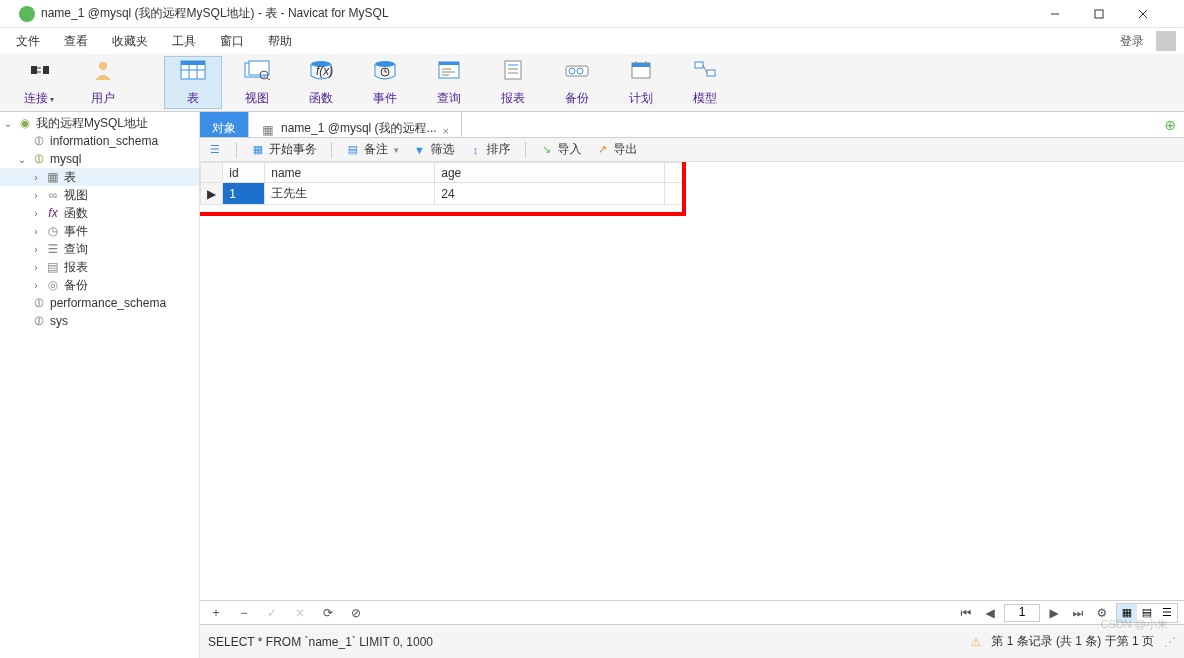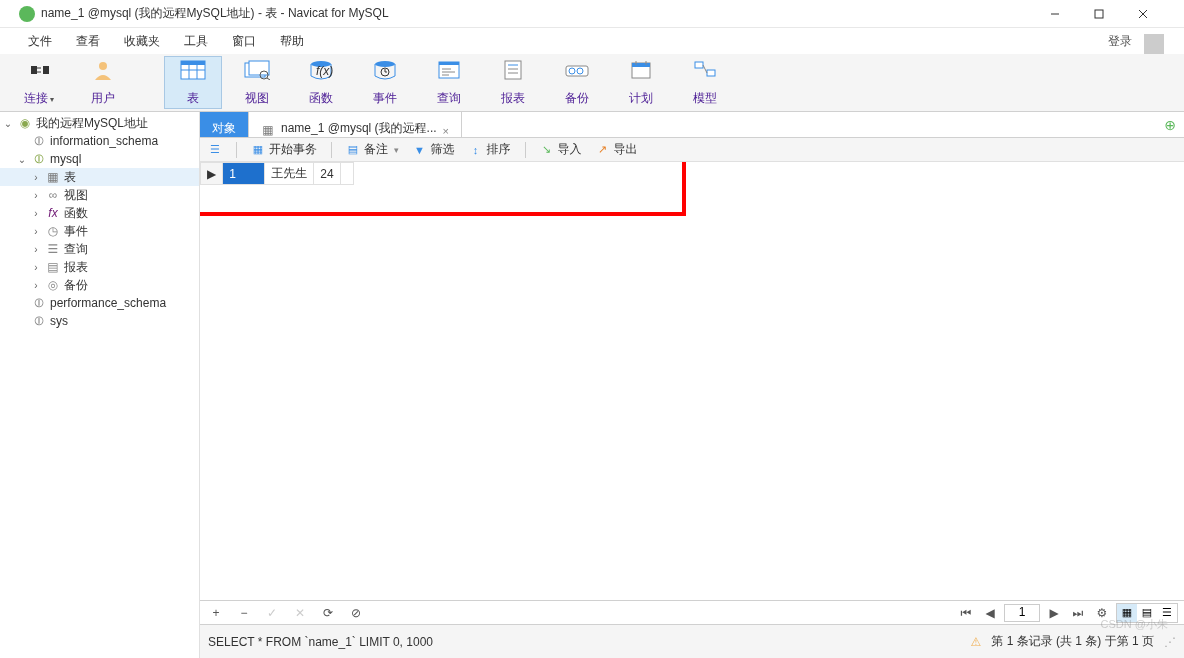--- a/index.html
+++ b/index.html
@@ -6,21 +6,21 @@
 body { background: #fff; width: 1184px; height: 658px; overflow: hidden; display: flex; flex-direction: column; }
 
 
 .titlebar { height: 28px; background: #fff; display: flex; align-items: center; padding: 0 19px; border-bottom: 1px solid #e8e8e8; }
 .titlebar .app-icon { width: 16px; height: 16px; background: #5bb85b; border-radius: 50%; margin-right: 6px; }
 .titlebar .title { flex: 1; color: #333; }
 .titlebar .win-controls { display: flex; gap: 0; }
 .titlebar .win-btn { width: 44px; height: 28px; display: flex; align-items: center; justify-content: center; color: #333; }
 
 
-.menubar { height: 26px; background: #fff; display: flex; align-items: flex-end; padding: 0 16px; }
+.menubar { height: 26px; background: #fff; display: flex; align-items: center; padding: 0 4px; }
 .menubar .menu-item { padding: 4px 12px; color: #333; }
 .menubar .spacer { flex: 1; }
 .menubar .login { padding: 4px 8px; color: #555; }
 .menubar .avatar { width: 20px; height: 20px; background: #ccc; margin-left: 4px; margin-right: 4px; }
 
 
 .ribbon { height: 58px; background: #f5f5f5; border-bottom: 1px solid #d0d0d0; display: flex; align-items: stretch; padding: 2px 10px; gap: 6px; }
 .ribbon .tool { width: 58px; display: flex; flex-direction: column; align-items: center; justify-content: center; gap: 8px; border: 1px solid transparent; }
 .ribbon .tool.active { background: #d6eaf8; border: 1px solid #a8c8e4; }
 .ribbon .tool .ticon { width: 28px; height: 24px; display: flex; align-items: center; justify-content: center; }
@@ -356,20 +356,27 @@
       <div class="tt-item">
           <span class="tt-icon" style="color:#e67e22">↗</span>
           <span>导出</span>
         </div>
     </div>
 
     <div class="gridwrap">
       <div class="redbox"></div>
       <table class="datagrid">
         <tbody>
+            <tr>
+          <th class="rownav"></th>
+          <th style="width:42px">id</th>
+          <th style="width:170px">name</th>
+          <th style="width:230px">age</th>
+          <th style="width:20px"></th>
+        </tr>
         <tr>
           <td class="rownav">▶</td>
           <td class="idcell">1</td>
           <td>王先生</td>
           <td>24</td>
           <td></td>
         </tr>
       </tbody>
         </table>
     </div>

